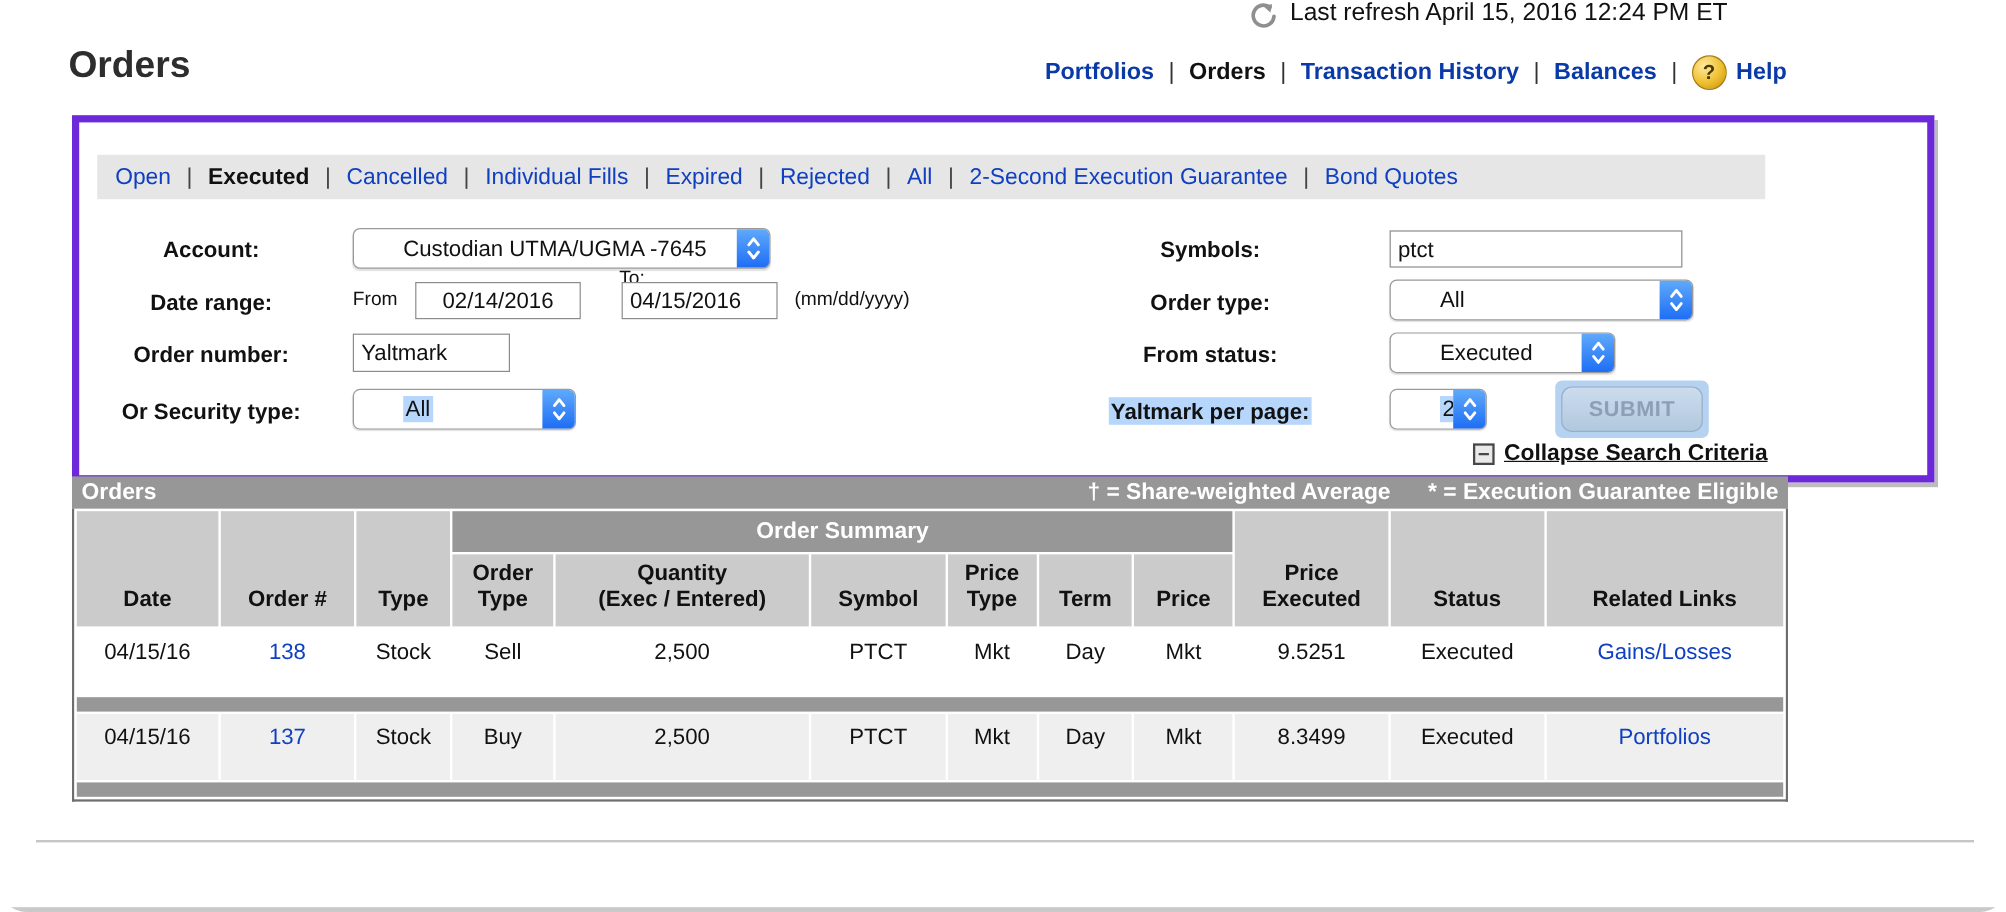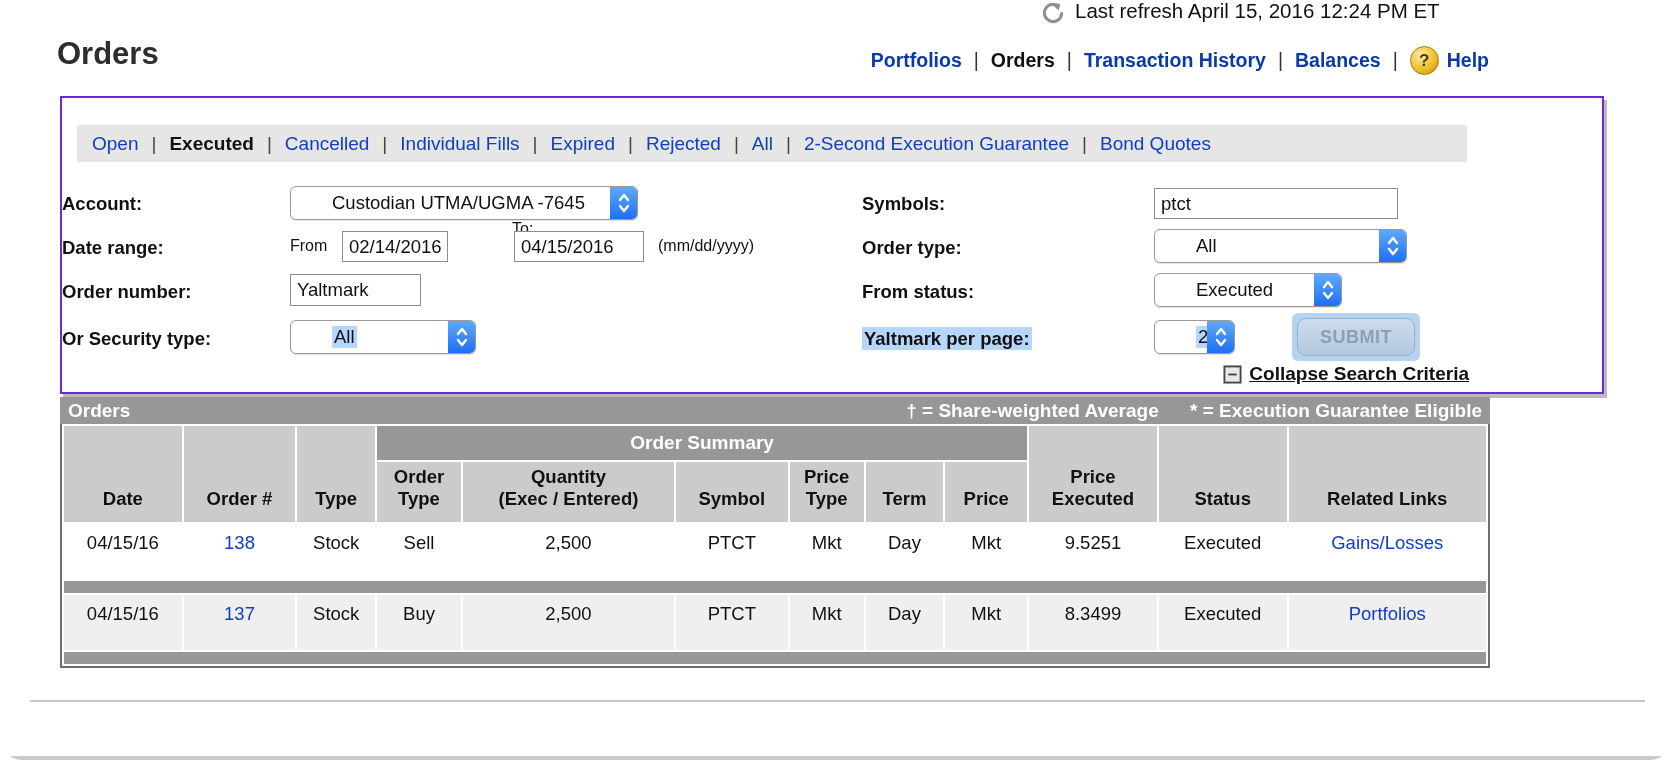--- a/index.html
+++ b/index.html
@@ -18,29 +18,29 @@
   .navlink{color:#0a3aa8;text-decoration:none;cursor:pointer;}
   .navlink.active{color:#111;cursor:default;}
   .navsep{color:#333;font-weight:normal;margin:0 12px;}
   .help-icon{width:27px;height:27px;border-radius:50%;margin-right:8px;flex:0 0 auto;
              background:radial-gradient(circle at 35% 30%,#ffe9a0,#eebf2e 55%,#c08c10);
              border:1px solid #a87c10;display:flex;align-items:center;justify-content:center;
              font-size:17px;font-weight:bold;color:#4a3a00;cursor:pointer;}
 
   
   .panel{position:absolute;left:60px;top:96px;width:1540px;height:294px;background:#fff;
-         border:2px solid #6d28d9;box-shadow:3px 4px 0 #bcbcbc;}
+         border:6px solid #6d28d9;box-shadow:3px 4px 0 #bcbcbc;}
   .tabbar{position:absolute;left:15px;top:27px;width:1390px;height:37px;background:#e6e6e6;
           display:flex;align-items:center;padding-left:15px;box-sizing:border-box;
           font-size:19px;white-space:nowrap;}
   .tab{color:#1040c0;text-decoration:none;cursor:pointer;}
   .tab.active{color:#111;font-weight:bold;cursor:default;}
   .tabsep{color:#444;margin:0 13px;}
 
-  .flabel{position:absolute;font-size:18.5px;font-weight:bold;text-align:left;white-space:nowrap;}
+  .flabel{position:absolute;font-size:18.5px;font-weight:bold;text-align:center;white-space:nowrap;}
   .lbl-l{left:0;width:220px;}
   .lbl-r{left:800px;width:285px;}
   .ftext{position:absolute;font-size:16px;white-space:nowrap;}
 
   .tinput{position:absolute;border:1px solid #8c8c8c;font-family:inherit;font-size:18.5px;
           color:#111;padding:2px 6px;box-sizing:border-box;background:#fff;}
 
   .select{position:absolute;background:#fff;border:1px solid #9a9a9a;border-radius:6px;
           display:flex;align-items:center;box-sizing:border-box;cursor:pointer;
           box-shadow:0 1px 1px rgba(0,0,0,0.12);padding-left:32px;}
@@ -137,21 +137,21 @@
       <span class="select-stepper">
         <svg viewBox="0 0 16 28" width="16" height="28">
             <path d="M4 11 L8 6 L12 11" fill="none" stroke="#fff" stroke-width="2.4" stroke-linecap="round" stroke-linejoin="round"></path>
             <path d="M4 17 L8 22 L12 17" fill="none" stroke="#fff" stroke-width="2.4" stroke-linecap="round" stroke-linejoin="round"></path>
           </svg>
       </span>
     </div>
 
     <div class="flabel lbl-l" style="top:139px;">Date range:</div>
     <span class="ftext" style="left:228px;top:139px;">From</span>
-    <input class="tinput" style="left: 280px; top: 133px; width: 106px; height: 31px; text-align: center;" value="02/14/2016">
+    <input class="tinput" style="left: 280px; top: 133px; width: 138px; height: 31px; text-align: center;" value="02/14/2016">
     <span class="ftext" style="left:422px;top:122px;margin-left:28px;">To:</span>
     <input class="tinput" style="left: 452px; top: 133px; width: 130px; height: 31px;" value="04/15/2016">
     <span class="ftext" style="left:596px;top:139px;">(mm/dd/yyyy)</span>
 
     <div class="flabel lbl-l" style="top:183px;">Order number:</div>
     <input class="tinput" style="left: 228px; top: 176px; width: 131px; height: 32px;" value="Yaltmark">
 
     <div class="flabel lbl-l" style="top:230px;">Or Security type:</div>
     <div class="select" style="left:228px;top:222px;width:186px;height:34px;">
       <span class="select-value"><span class="hl">All</span></span>

